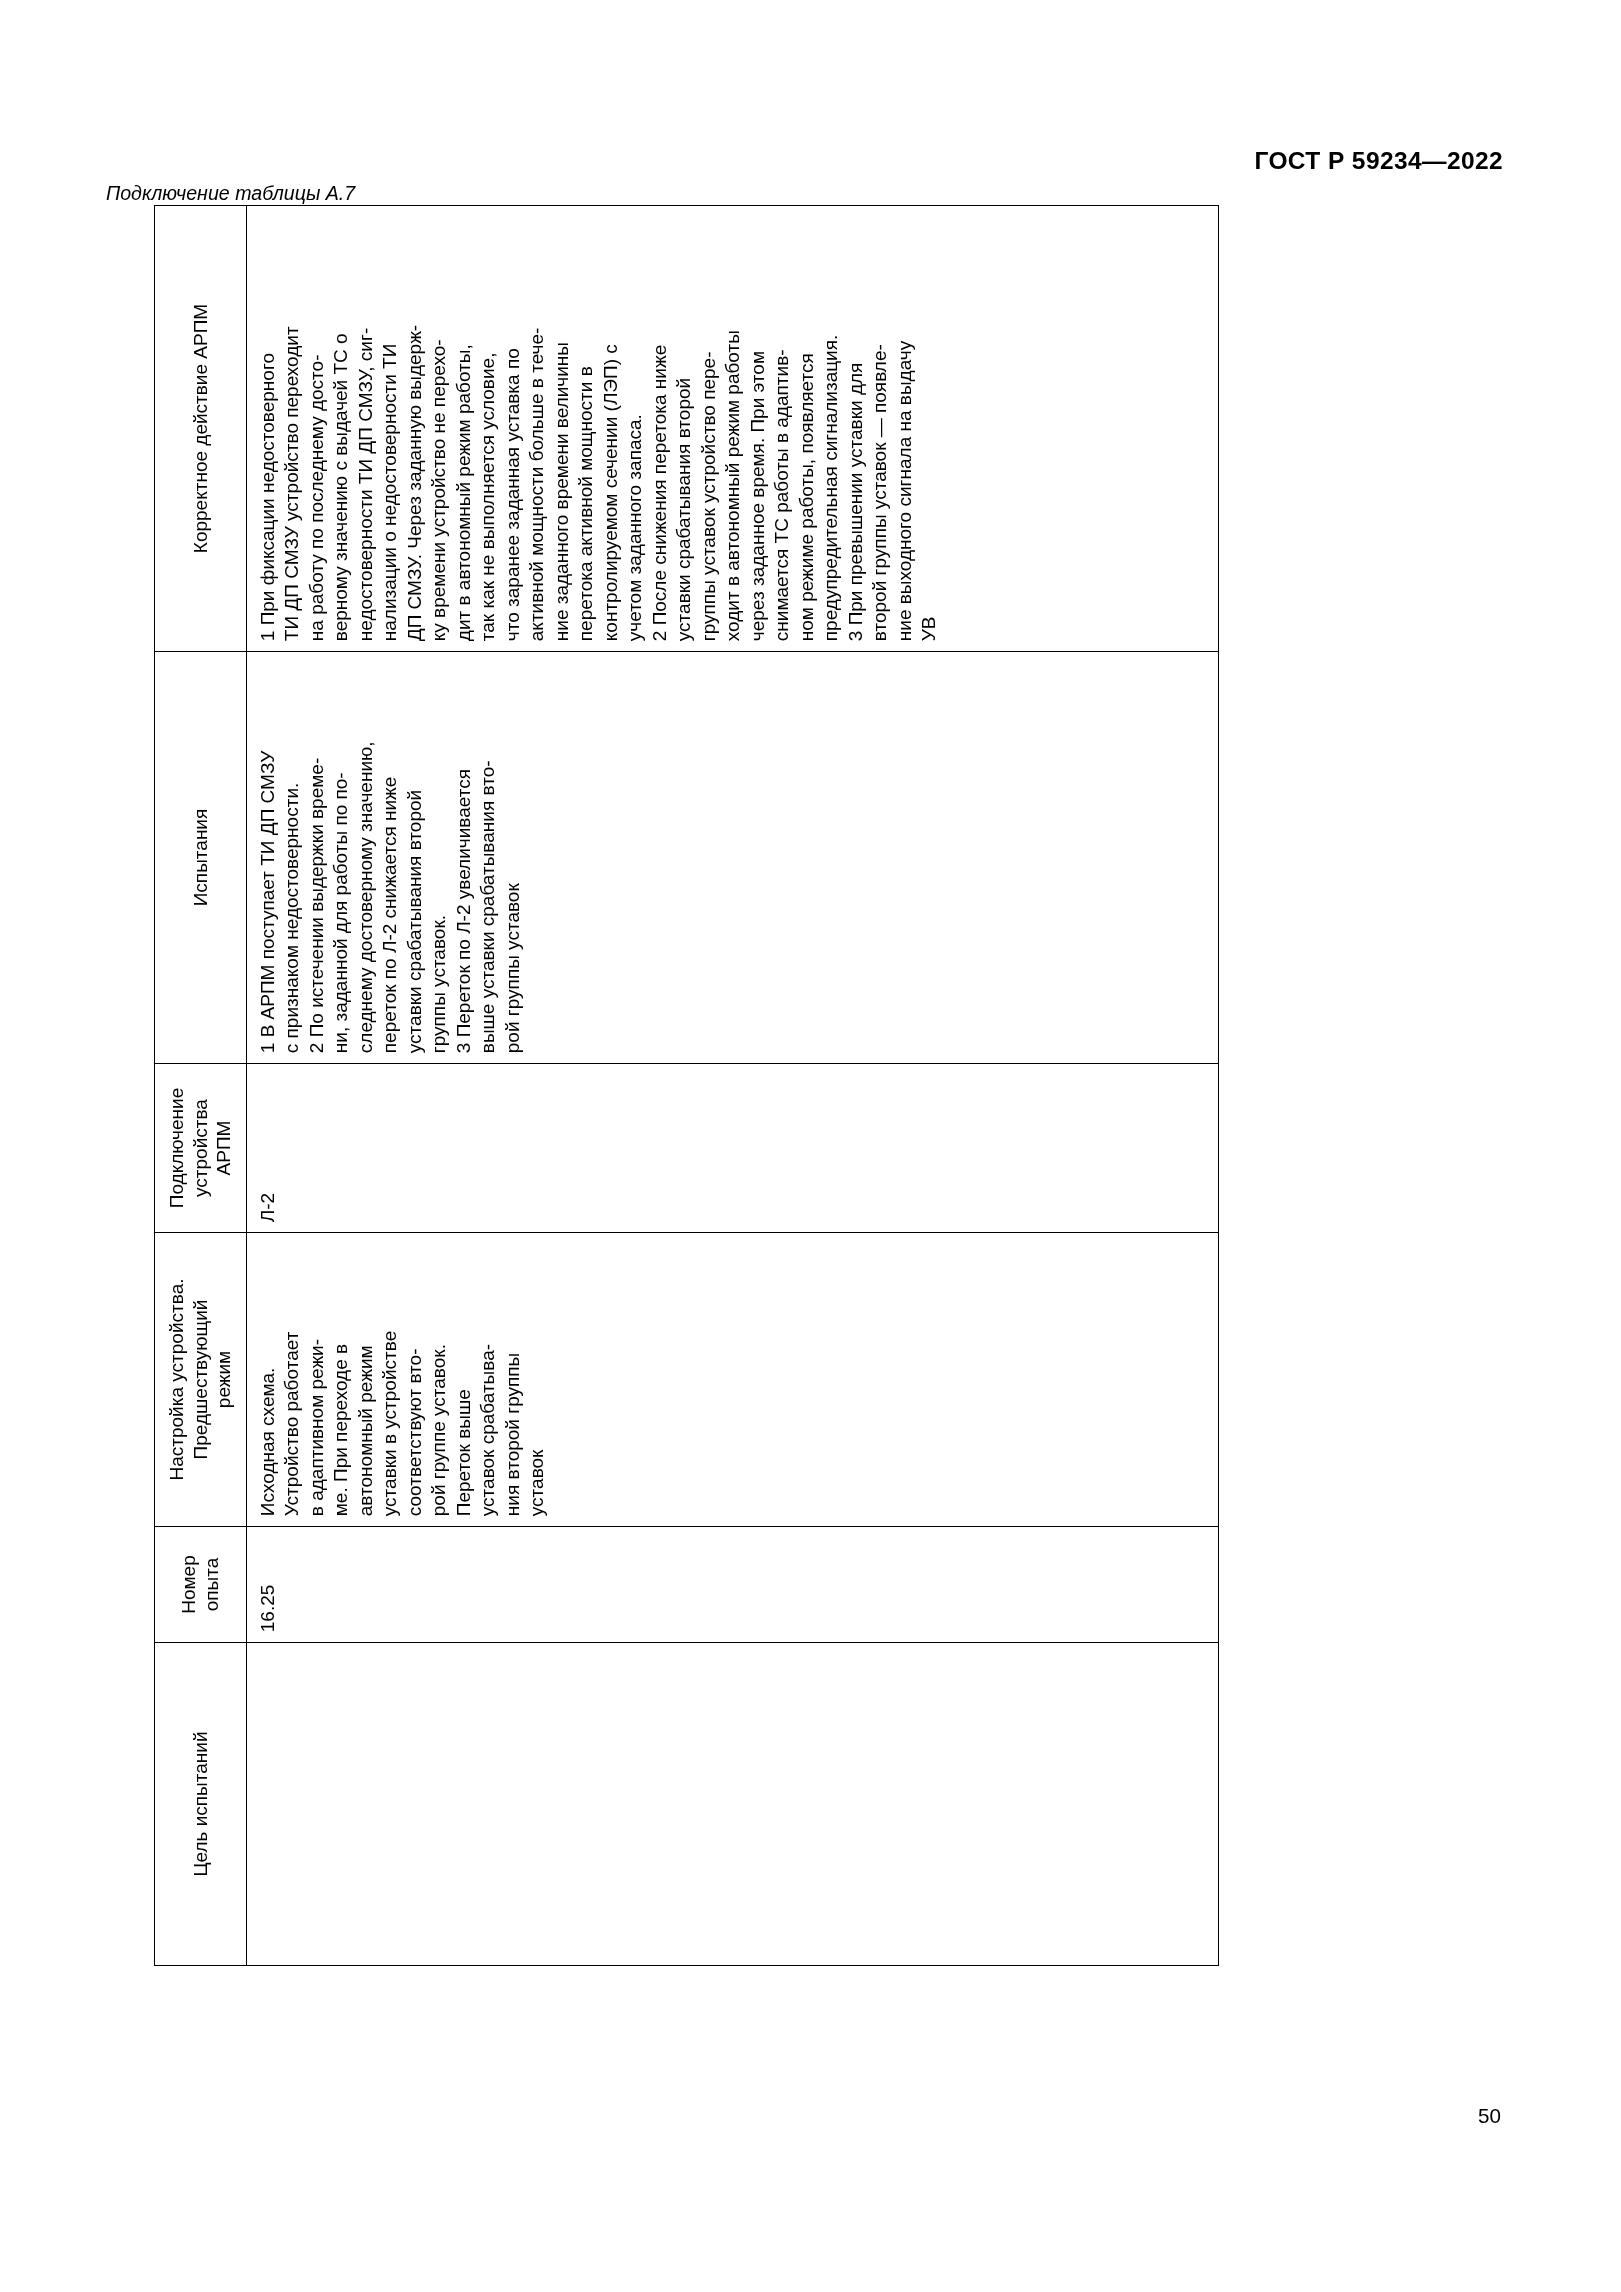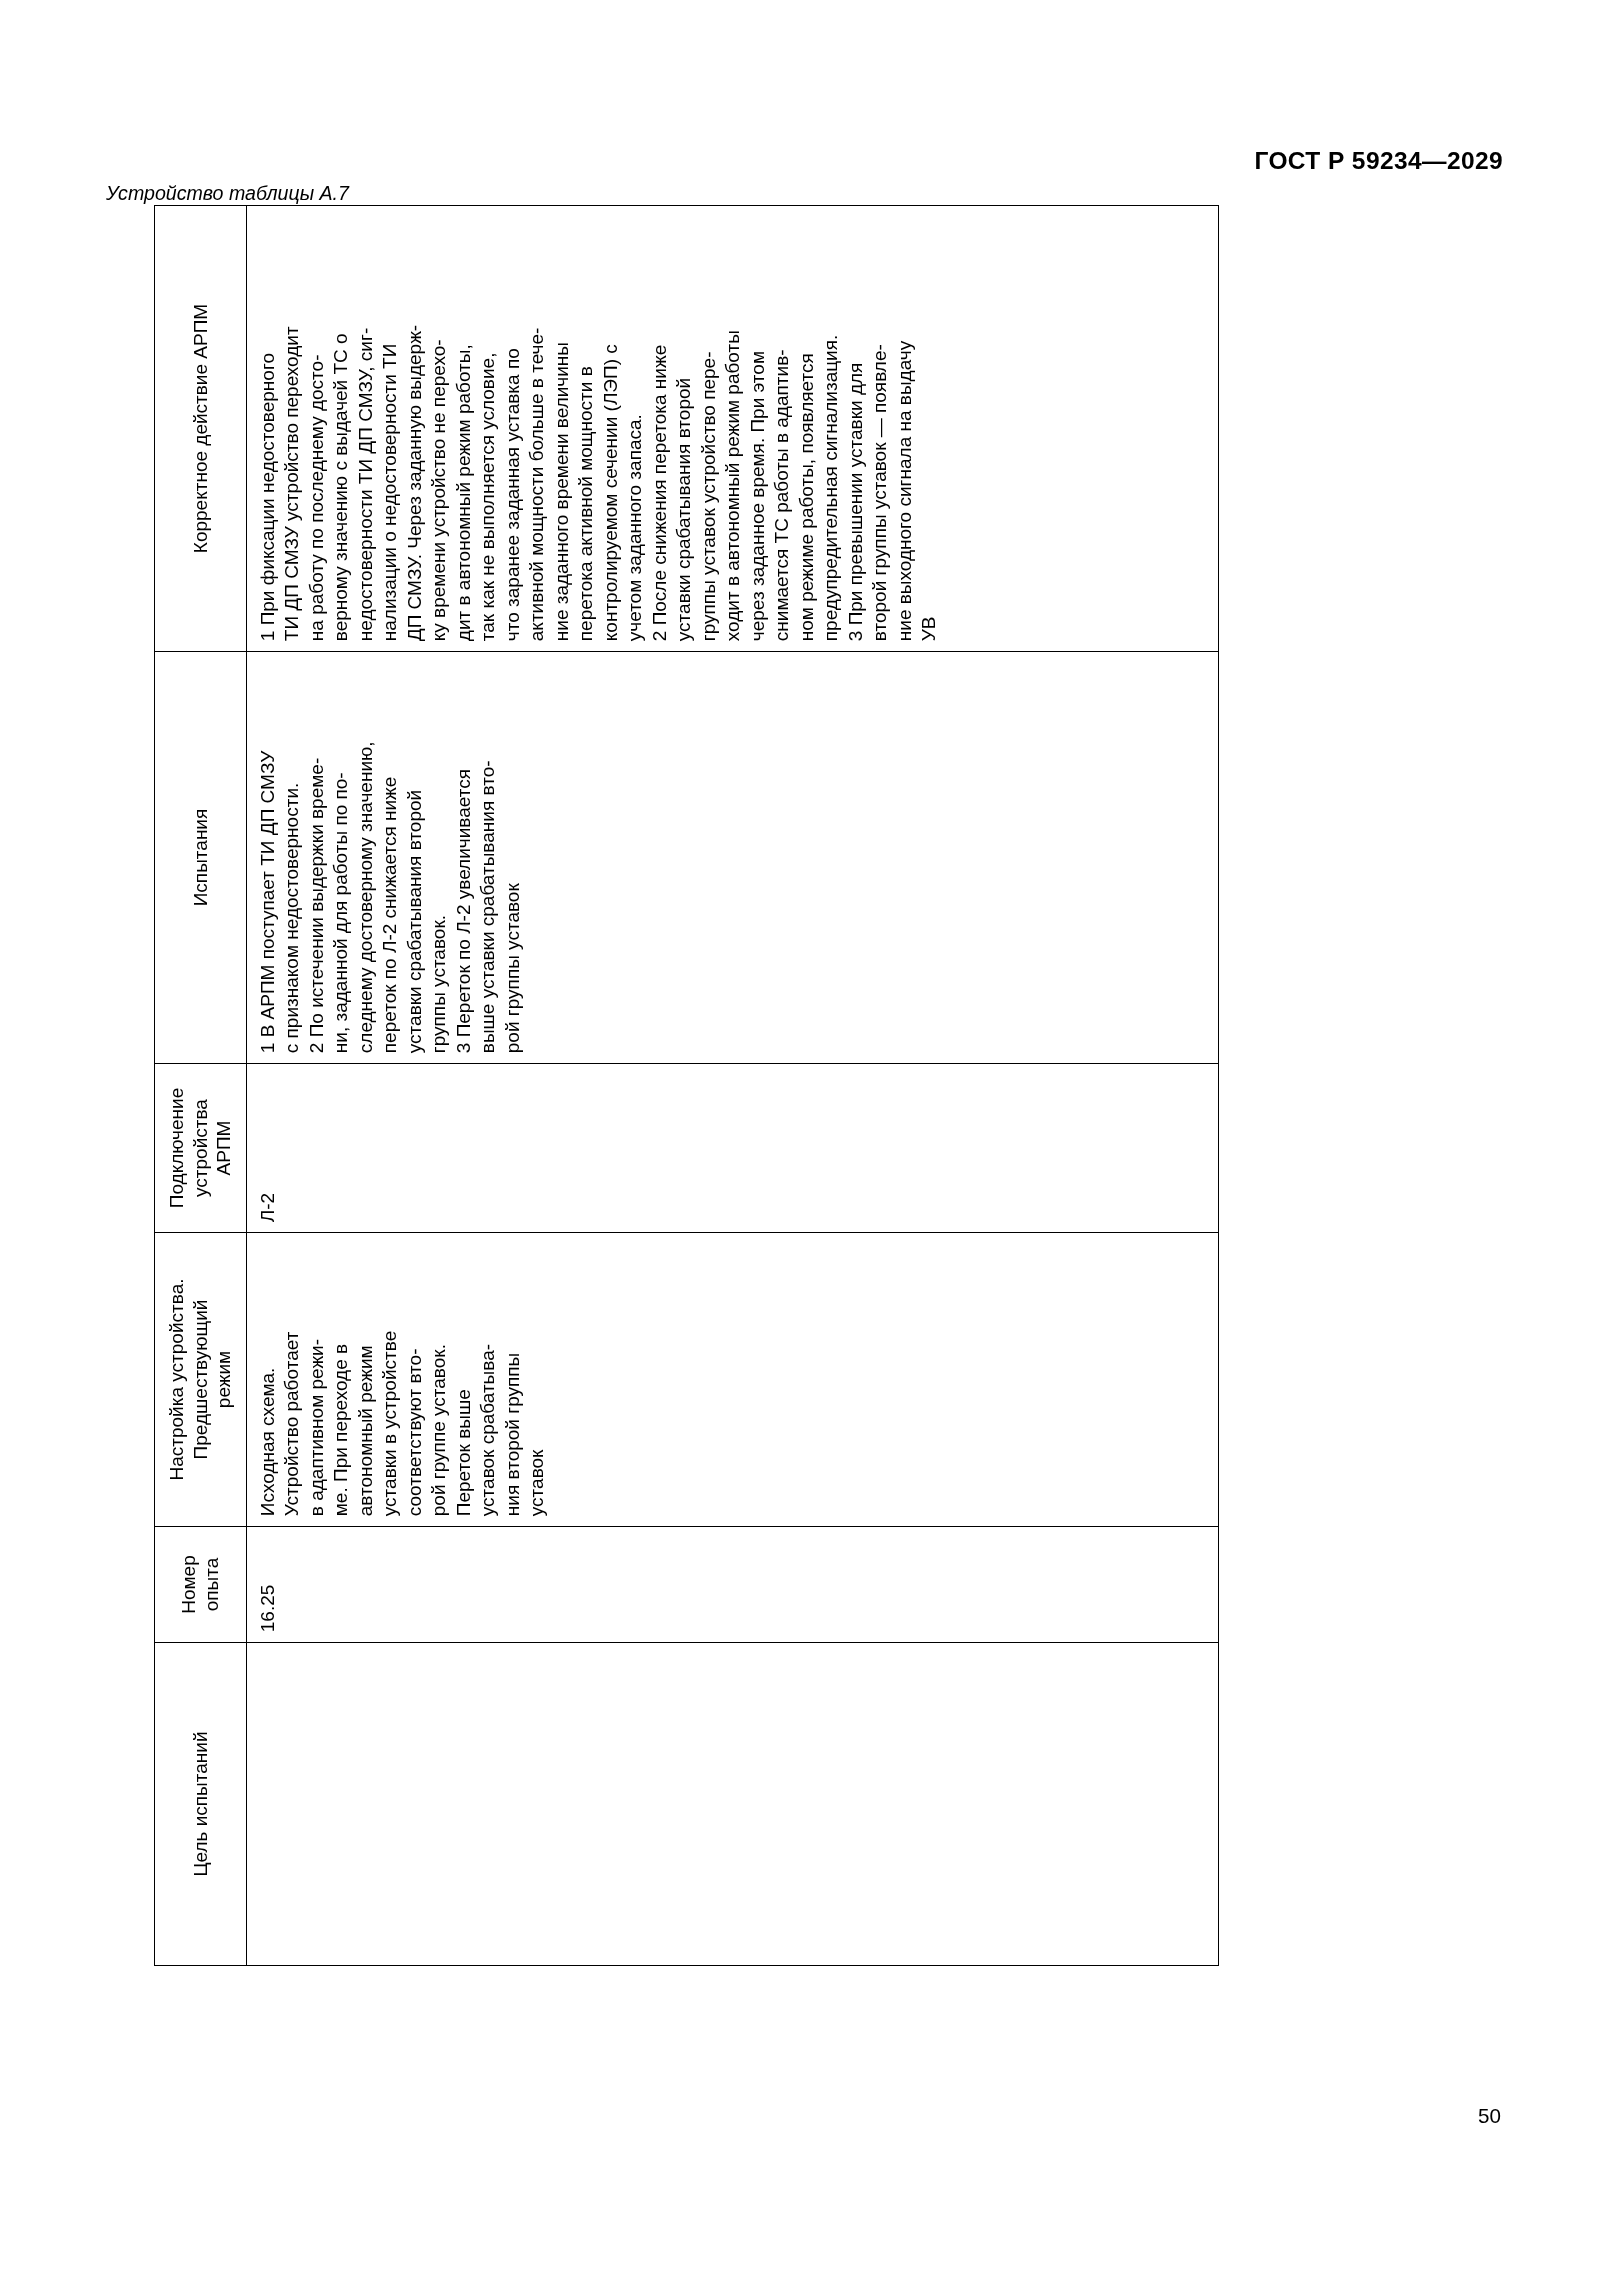--- a/index.html
+++ b/index.html
@@ -107,23 +107,23 @@
   }
   .hdr-2line {
     white-space: pre-line;
   }
 </style>
 </head>
 <body>
 
 <div class="page">
 
-  <div class="header-std">ГОСТ Р 59234—2029</div>
-
-  <div class="table-caption">Устройство таблицы А.7</div>
+  <div class="header-std">ГОСТ Р 59234—2022</div>
+
+  <div class="table-caption">Подключение таблицы А.7</div>
 
   <div class="table-wrap">
     <table class="doc-table">
       <colgroup>
         <col class="c-goal">
         <col class="c-num">
         <col class="c-setup">
         <col class="c-conn">
         <col class="c-test">
         <col class="c-action">

